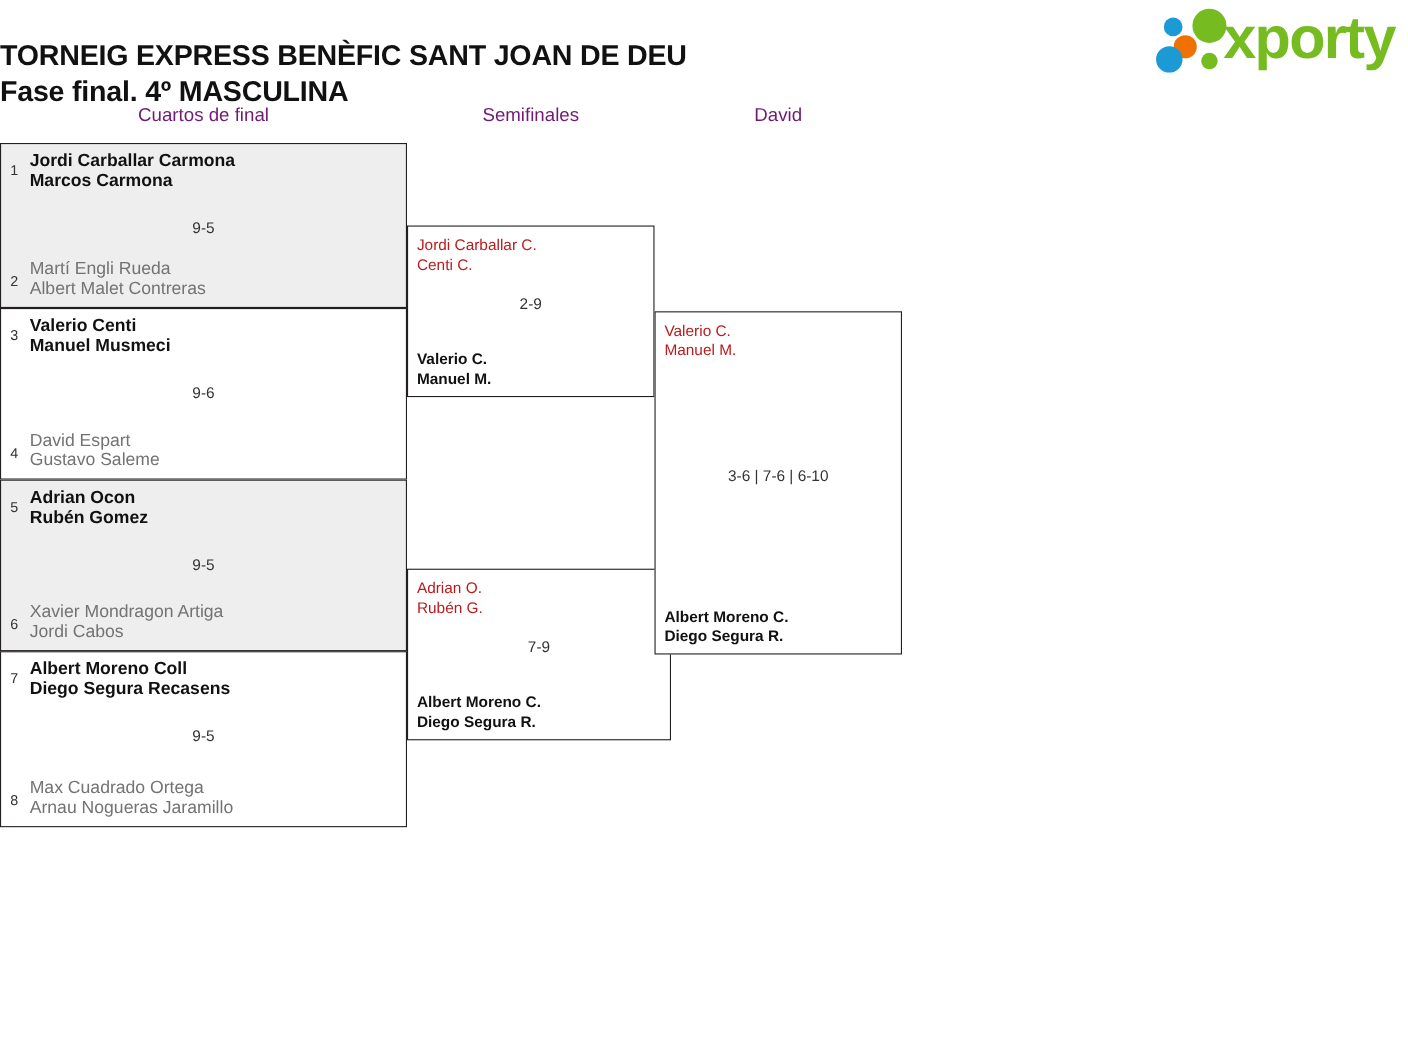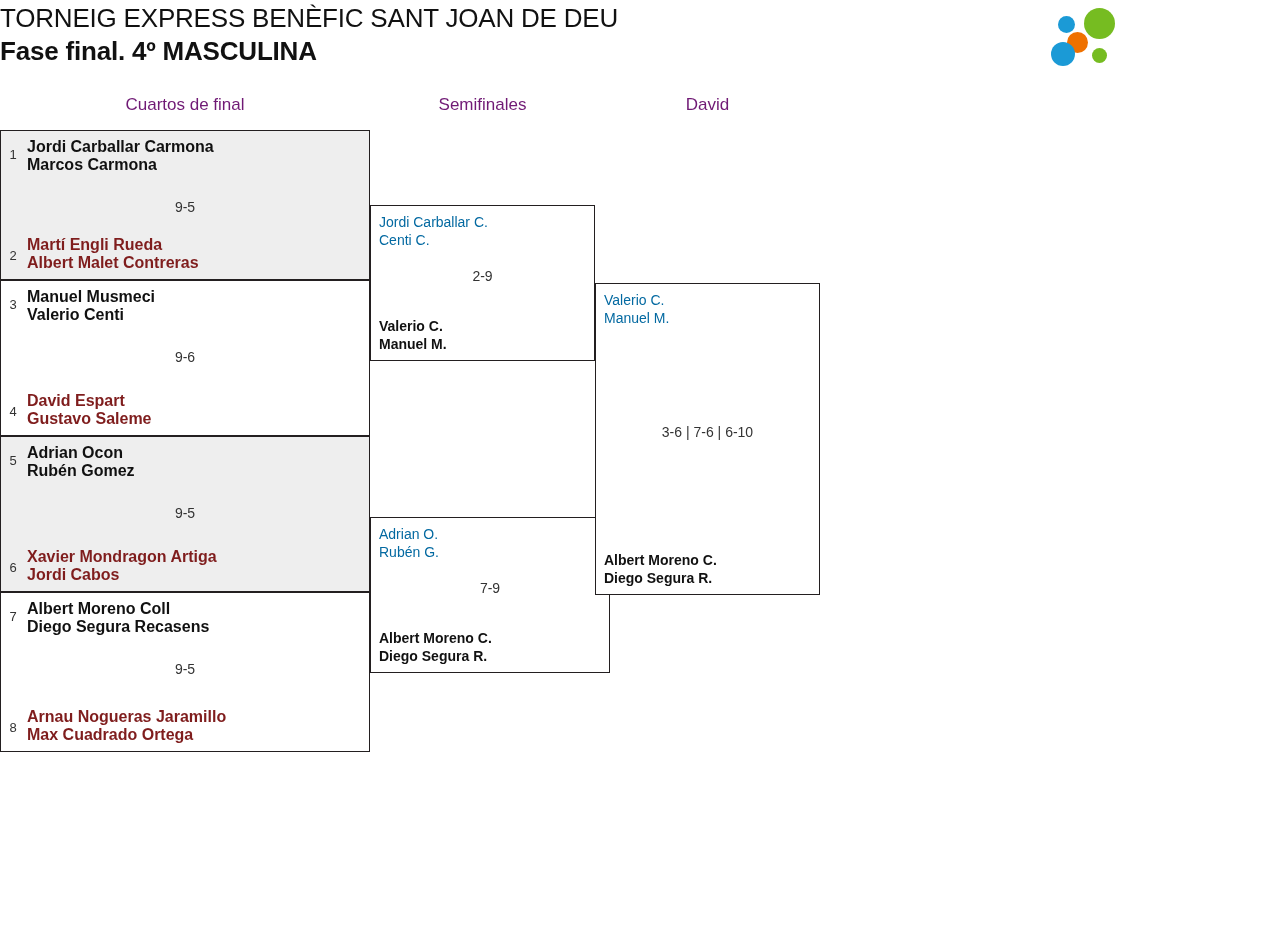--- a/index.html
+++ b/index.html
@@ -22,25 +22,26 @@
     left: 0; top: 0;
     width: 1280px; height: 80px;
   }
   .title-block {
     position: absolute;
     left: 0; top: 2px;
     width: 1000px;
   }
   .title-line1 {
     font-size: 26px;
-    font-weight: normal;
+    font-weight: bold;
     line-height: 33px;
     letter-spacing: -0.2px;
     color: #111111;
     white-space: nowrap;
+    margin-top: 32px;
   }
   .title-line2 {
     font-size: 26px;
     font-weight: bold;
     line-height: 33px;
     letter-spacing: -0.2px;
     color: #111111;
     white-space: nowrap;
   }
 
@@ -134,33 +135,33 @@
     position: absolute;
     left: 26px;
     right: 6px;
     font-size: 16px;
     line-height: 18px;
   }
   .team-top    { top: 7px; }
   .team-bottom { bottom: 7px; }
   .team .line { white-space: nowrap; }
   .winner .line { color: #111111; font-weight: bold; }
-  .loser  .line { color: #7f1d1d; font-weight: bold; }
+  .loser  .line { color: #737373; font-weight: normal; }
 
   
   .team-r2 {
     position: absolute;
     left: 8px;
     right: 6px;
     font-size: 14px;
     line-height: 18px;
   }
   .team-r2 .line { white-space: nowrap; }
   .team-r2.winner .line { color: #111111; font-weight: bold; }
-  .team-r2.loser  .line { color: #0369a1; font-weight: normal; }
+  .team-r2.loser  .line { color: #b91c1c; font-weight: normal; }
 
   
   .score {
     position: absolute;
     left: 0; right: 0;
     text-align: center;
     font-size: 14px;
     color: #333333;
     white-space: nowrap;
   }
@@ -178,20 +179,21 @@
   </div>
 
   <div class="logo">
     <div class="logo-dots">
       <span class="dot dot-blue-sm"></span>
       <span class="dot dot-green-lg"></span>
       <span class="dot dot-orange"></span>
       <span class="dot dot-blue-lg"></span>
       <span class="dot dot-green-sm"></span>
     </div>
+    <div class="logo-word">xporty</div>
   </div>
 </div>
 
 <div class="round-headers">
   <div class="round-header rh-qf">Cuartos de final</div>
   <div class="round-header rh-sf">Semifinales</div>
   <div class="round-header rh-f">David</div>
 </div>
 
 <div class="bracket">
@@ -206,22 +208,22 @@
     <span class="seed seed-bottom">2</span>
     <div class="team team-bottom loser">
       <div class="line">Martí Engli Rueda</div>
       <div class="line">Albert Malet Contreras</div>
     </div>
   </div>
 
   <div class="match-box plain qf2">
     <span class="seed seed-top">3</span>
     <div class="team team-top winner">
+      <div class="line">Valerio Centi</div>
       <div class="line">Manuel Musmeci</div>
-      <div class="line">Valerio Centi</div>
     </div>
     <div class="score score-qf">9-6</div>
     <span class="seed seed-bottom">4</span>
     <div class="team team-bottom loser">
       <div class="line">David Espart</div>
       <div class="line">Gustavo Saleme</div>
     </div>
   </div>
 
   <div class="match-box shaded qf3">
@@ -240,22 +242,22 @@
 
   <div class="match-box plain qf4">
     <span class="seed seed-top">7</span>
     <div class="team team-top winner">
       <div class="line">Albert Moreno Coll</div>
       <div class="line">Diego Segura Recasens</div>
     </div>
     <div class="score score-qf">9-5</div>
     <span class="seed seed-bottom">8</span>
     <div class="team team-bottom loser">
+      <div class="line">Max Cuadrado Ortega</div>
       <div class="line">Arnau Nogueras Jaramillo</div>
-      <div class="line">Max Cuadrado Ortega</div>
     </div>
   </div>
 
   <div class="match-box plain sf1">
     <div class="team-r2 team-top loser">
       <div class="line">Jordi Carballar C.</div>
       <div class="line">Centi C.</div>
     </div>
     <div class="score score-sf">2-9</div>
     <div class="team-r2 team-bottom winner">

